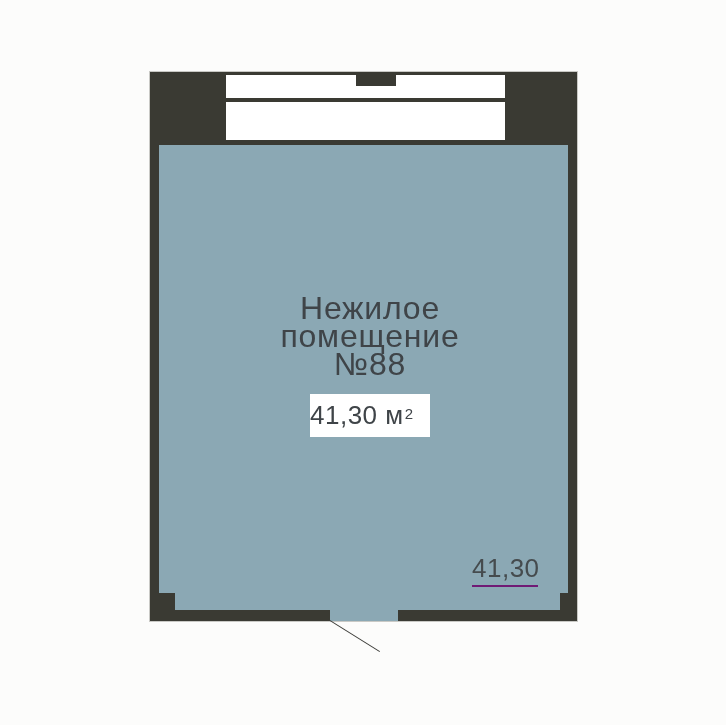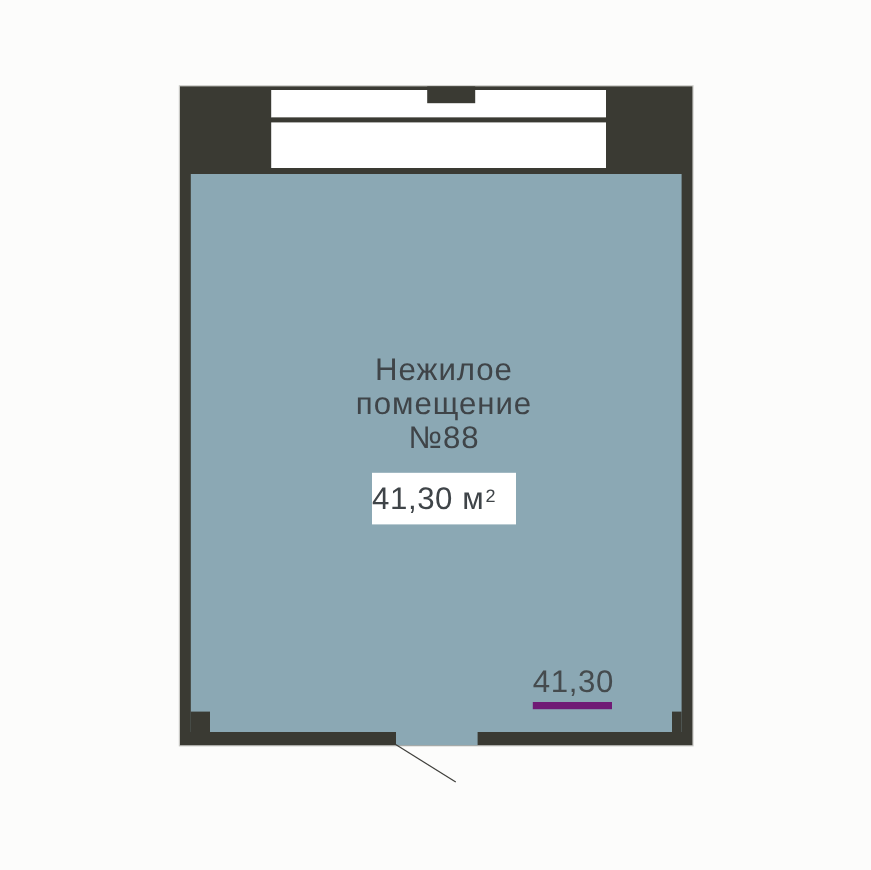--- a/index.html
+++ b/index.html
@@ -99,21 +99,21 @@
     transform-origin: 0 0;
   }
   
   .room-label {
     position: absolute;
     left: 150px;
     top: 294px;
     width: 440px;
     text-align: center;
     color: #3f4448;
-    font-size: 26px;
+    font-size: 32px;
     line-height: 28px;
     font-weight: 400;
     letter-spacing: 0.8px;
   }
   
   .area-box {
     position: absolute;
     left: 310px;
     top: 394px;
     width: 120px;
@@ -130,28 +130,28 @@
   .area-box sup {
     font-size: 15px;
     line-height: 0;
     position: relative;
     top: -2px;
     left: 1px;
   }
   
   .dim-label {
     position: absolute;
-    left: 444px;
+    left: 472px;
     top: 553px;
     width: 66px;
     text-align: center;
     color: #454b4e;
     font-size: 26px;
     letter-spacing: 0.5px;
-    border-bottom: 6px solid #701a75;
+    border-bottom: 2px solid #701a75;
     padding-bottom: 1px;
   }
 </style>
 </head>
 <body>
 
 <div class="canvas">
 
   <div class="plan">
 

